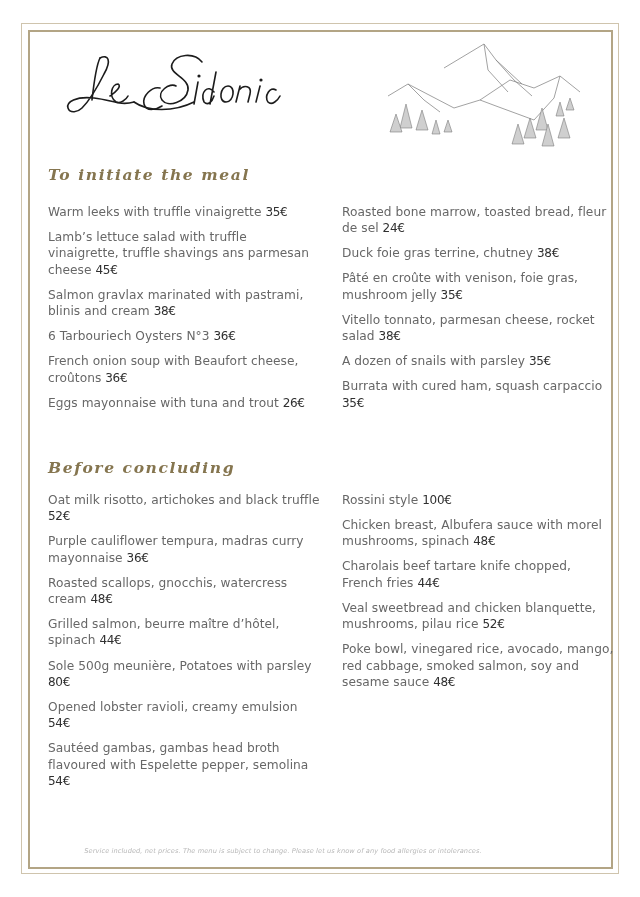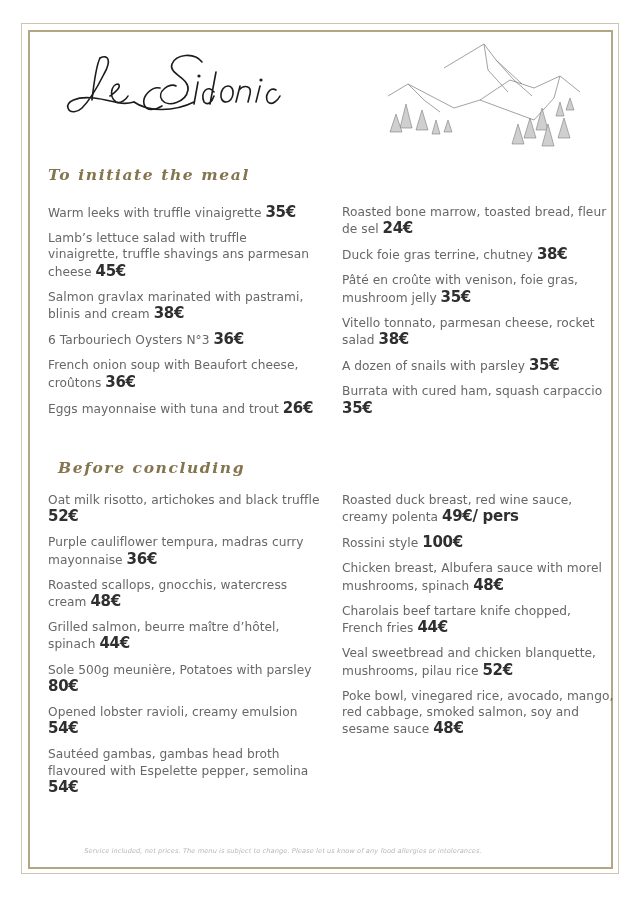--- a/index.html
+++ b/index.html
@@ -27,21 +27,21 @@
     font-size: 15.5px; letter-spacing: 1.6px; color: #85754f; margin: 0;
   }
   .col {
     position: absolute; width: 272px;
   }
   .item {
     font-size: 12.2px; line-height: 16.3px; color: #676767; margin: 0 0 8.8px 0;
     letter-spacing: 0.05px;
   }
   .price {
-    font-weight: bold; color: #2f2f2f; font-size: 15px; letter-spacing: -0.3px;
+    font-weight: normal; color: #2f2f2f; font-size: 12px; letter-spacing: -0.3px;
   }
   .footer {
     position: absolute; left: 0; width: 566px; top: 847px; text-align: center;
     font-size: 6.6px; font-style: italic; color: #b7b7b7; letter-spacing: 0.1px;
   }
 </style>
 </head>
 <body>
 
 <div class="frame-outer"></div>
@@ -109,34 +109,33 @@
 
 <div class="col" style="left:342px; top:204px;">
   <p class="item"><span>Roasted bone marrow, toasted bread, fleur de sel</span> <span class="price">24€</span></p>
   <p class="item"><span>Duck foie gras terrine, chutney </span> <span class="price">38€</span></p>
   <p class="item"><span>Pâté en croûte with venison, foie gras, mushroom jelly</span> <span class="price">35€</span></p>
   <p class="item"><span>Vitello tonnato, parmesan cheese, rocket salad </span> <span class="price">38€</span></p>
   <p class="item"><span>A dozen of snails with parsley</span> <span class="price">35€</span></p>
   <p class="item"><span>Burrata with cured ham, squash carpaccio</span> <span class="price">35€</span></p>
 </div>
 
-<h2 class="section-title" style="top:458px;margin-left:10px;">Before concluding</h2>
+<h2 class="section-title" style="top:458px;">Before concluding</h2>
 
 <div class="col" style="left:48px; top:492px;">
   <p class="item"><span>Oat milk risotto, artichokes and black truffle</span> <span class="price">52€</span></p>
   <p class="item"><span>Purple cauliflower tempura,  madras curry mayonnaise</span> <span class="price">36€</span></p>
   <p class="item"><span>Roasted scallops, gnocchis, watercress cream</span> <span class="price">48€</span></p>
   <p class="item"><span>Grilled salmon, beurre maître d’hôtel, spinach</span> <span class="price">44€</span></p>
   <p class="item"><span>Sole 500g meunière, Potatoes with parsley</span> <span class="price">80€</span></p>
   <p class="item"><span>Opened lobster ravioli, creamy emulsion</span> <span class="price">54€</span></p>
   <p class="item"><span>Sautéed gambas, gambas head broth flavoured with Espelette pepper, semolina</span> <span class="price">54€</span></p>
 </div>
 
 <div class="col" style="left:342px; top:492px;">
-  <p class="item"><span>Roasted duck breast, red wine sauce, creamy polenta</span> <span class="price">49€/ pers</span></p>
   <p class="item"><span>Rossini style</span> <span class="price">100€</span></p>
   <p class="item"><span>Chicken breast, Albufera sauce with morel mushrooms, spinach</span> <span class="price">48€</span></p>
   <p class="item"><span>Charolais beef tartare knife chopped, French fries</span> <span class="price">44€</span></p>
   <p class="item"><span>Veal sweetbread and chicken blanquette, mushrooms, pilau rice</span> <span class="price">52€</span></p>
   <p class="item"><span>Poke bowl, vinegared rice, avocado, mango, red cabbage, smoked salmon, soy and sesame sauce</span> <span class="price">48€</span></p>
 </div>
 
 <div class="footer">Service included, net prices. The menu is subject to change. Please let us know of any food allergies or intolerances.</div>
 
 </body></html>

